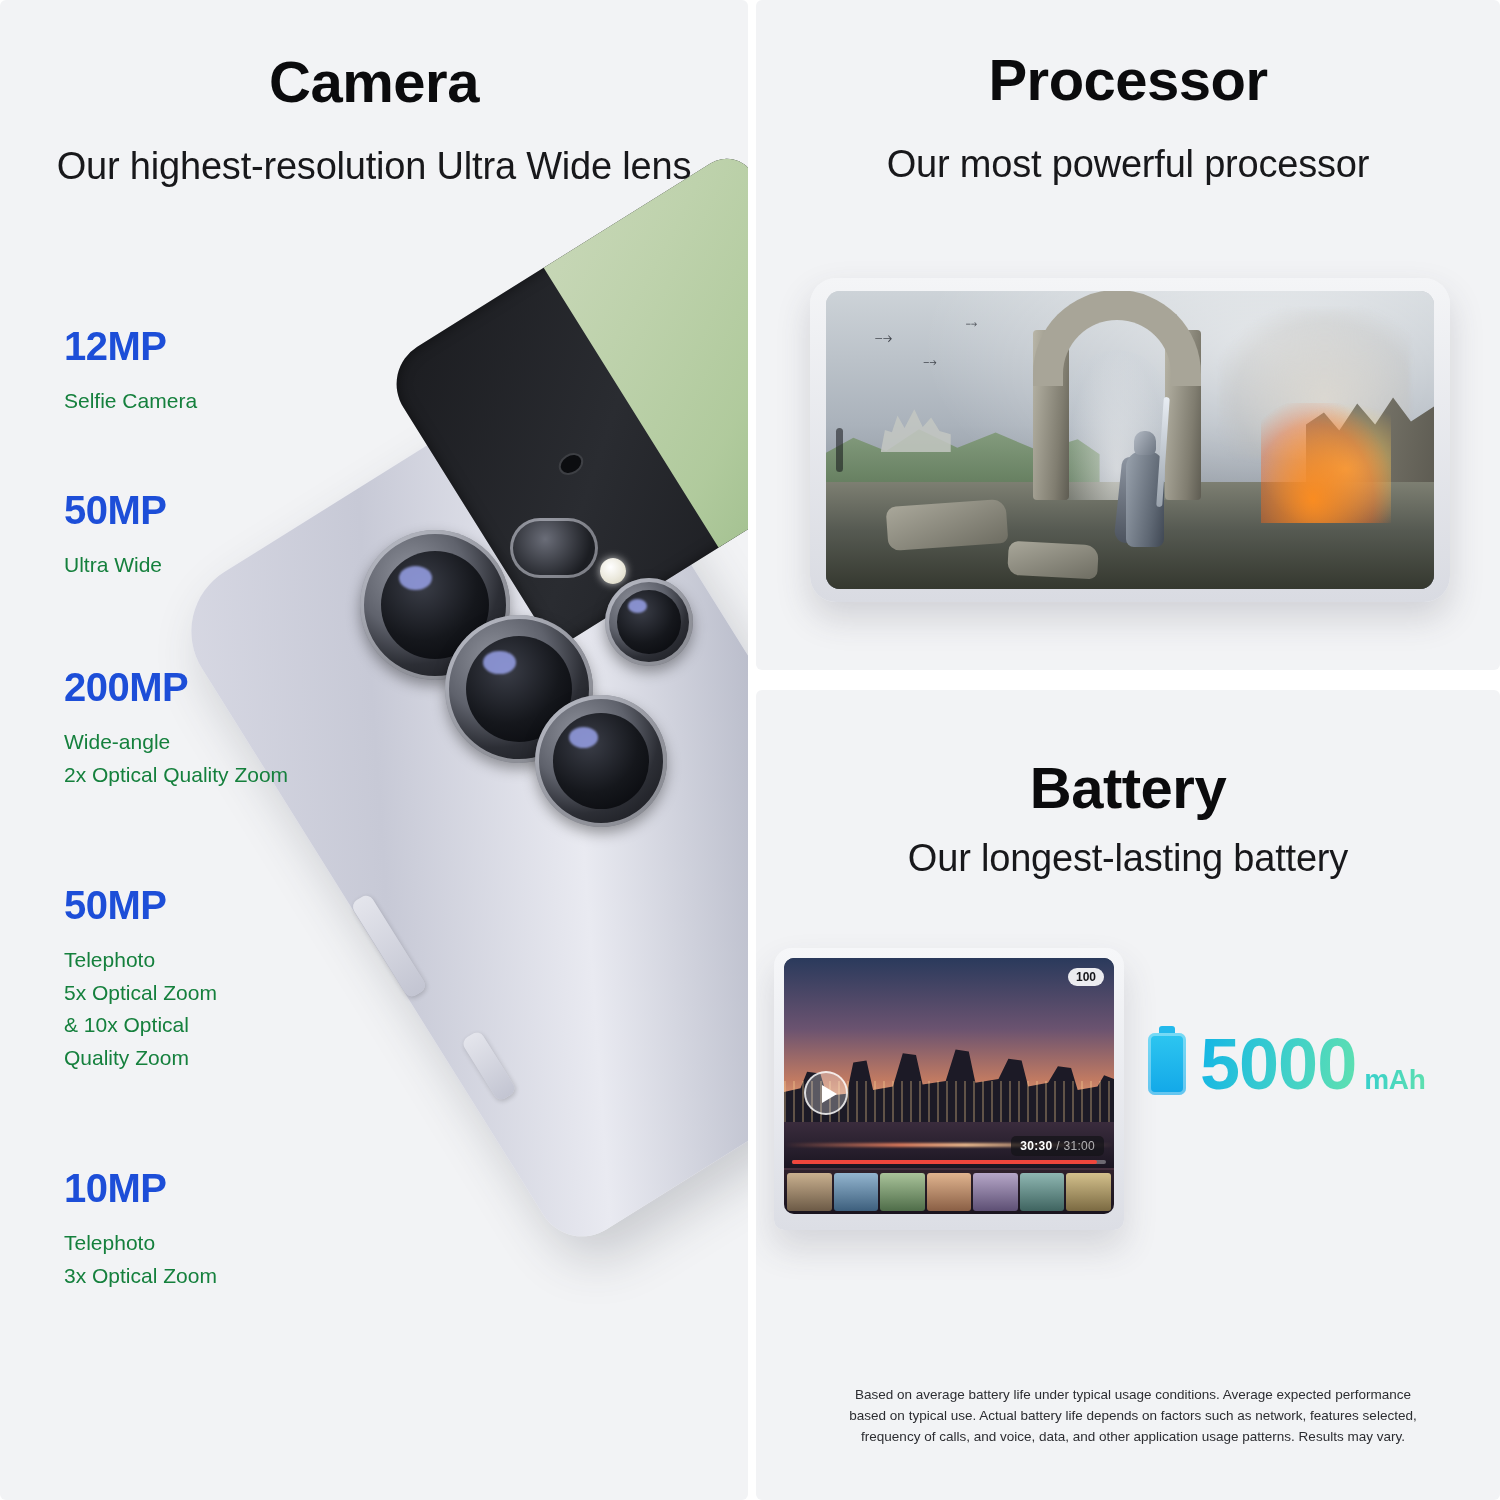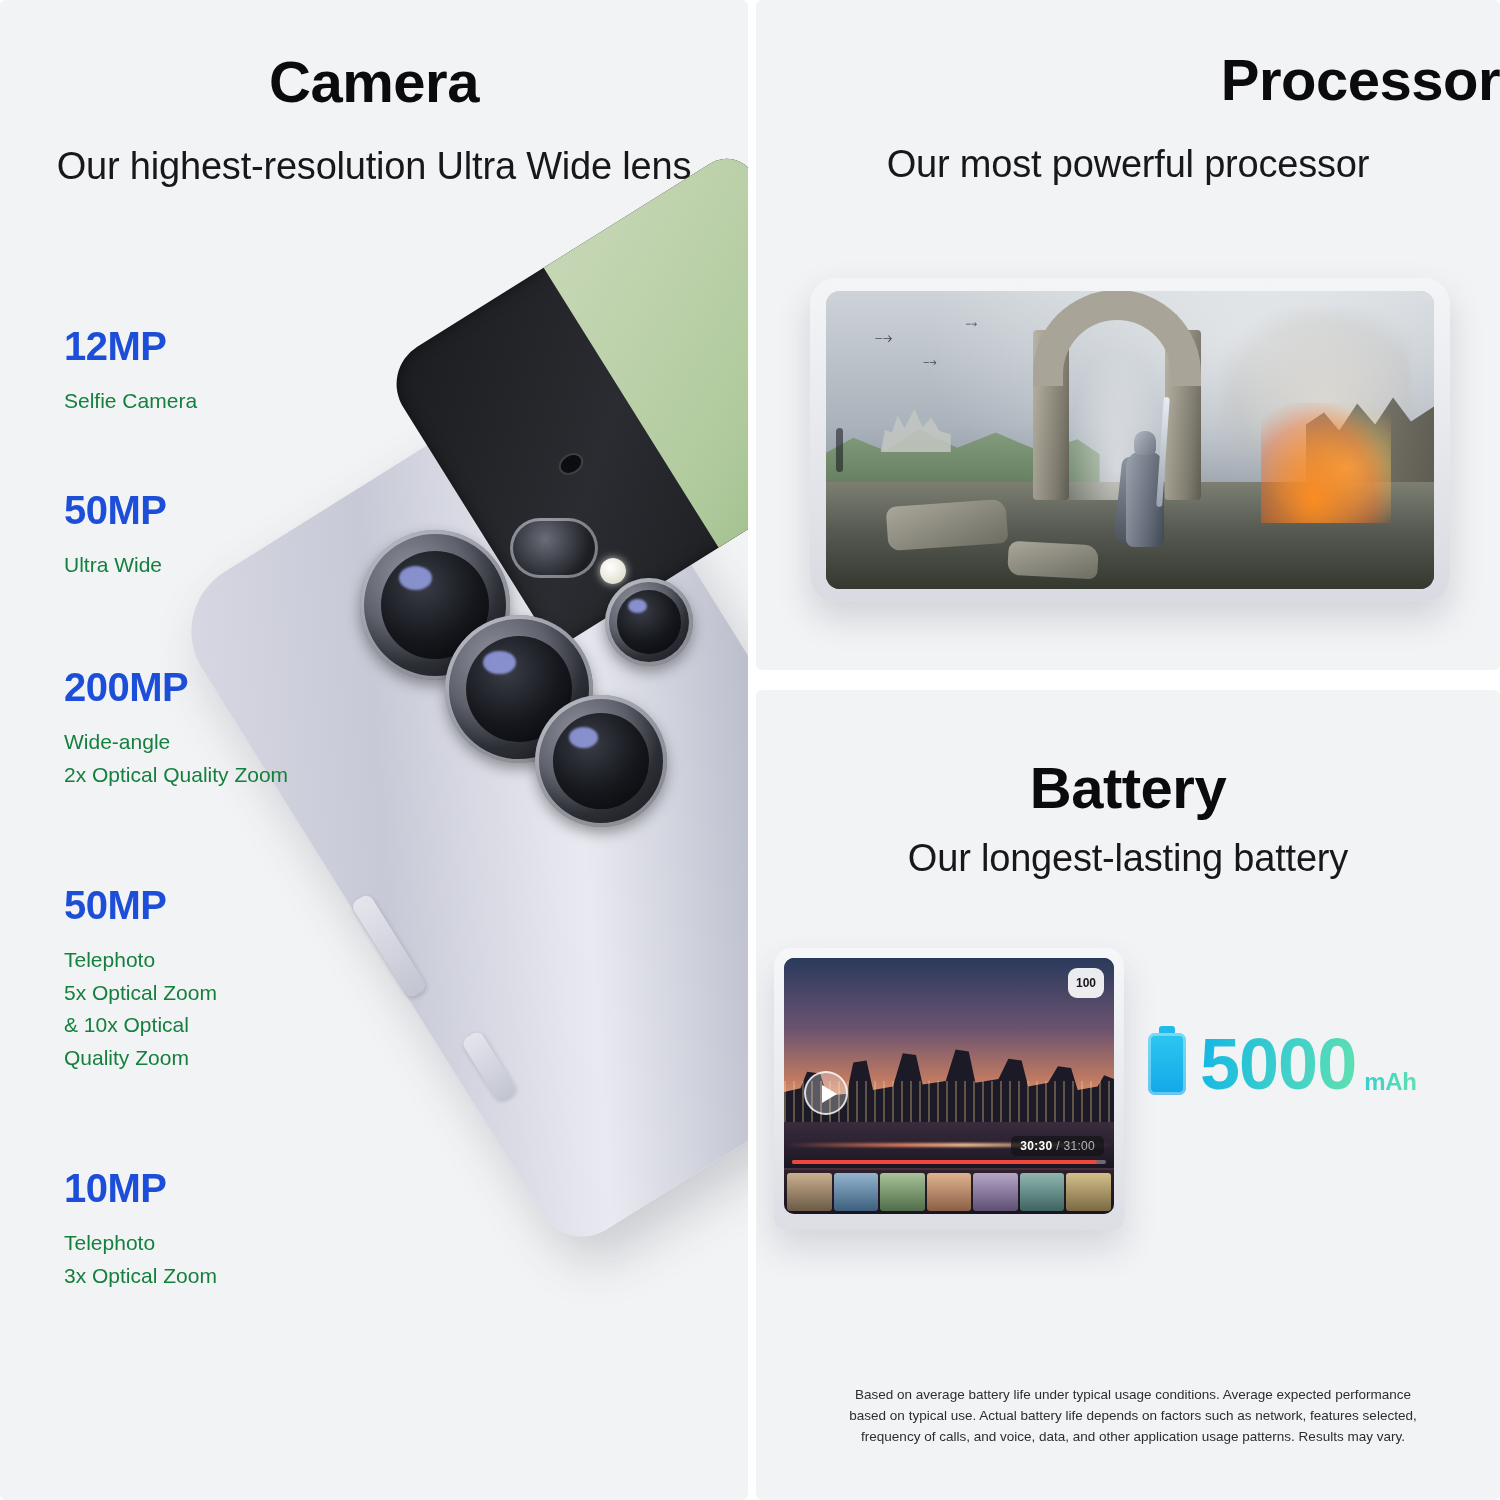--- a/index.html
+++ b/index.html
@@ -39,21 +39,21 @@
     font-weight: 400;
     color: #18181b;
     text-align: center;
     line-height: 1.33;
     letter-spacing: -0.2px;
   }
 
   #panel-camera .h1 { margin-top: 48px; }
   #panel-camera .h2 { margin-top: 26px; text-align: center; }
 
-  #panel-processor .h1 { margin-top: 46px; text-align: right; }
+  #panel-processor .h1 { margin-top: 46px; }
   #panel-processor .h2 { margin-top: 26px; }
 
   
   .spec-list {
     position: absolute;
     left: 64px;
     top: 324px;
     width: 360px;
     z-index: 5;
   }
@@ -390,21 +390,21 @@
     position: absolute;
     left: 16px; top: 12px;
     border-left: 15px solid #ffffff;
     border-top: 9px solid transparent;
     border-bottom: 9px solid transparent;
   }
   .batt-chip {
     position: absolute;
     right: 10px; top: 10px;
     min-width: 34px;
-    padding: 8px 8px;
+    padding: 2px 8px;
     background: rgba(255,255,255,0.9);
     border-radius: 9px;
     font-size: 12px;
     font-weight: 700;
     color: #15161a;
   }
   .time-chip {
     position: absolute;
     right: 10px; bottom: 58px;
     padding: 3px 9px;
@@ -477,21 +477,21 @@
     font-size: 72px;
     font-weight: 700;
     letter-spacing: -1px;
     background: linear-gradient(100deg,#13b5e6 0%, #3fd0c9 55%, #5fe0b0 100%);
     -webkit-background-clip: text;
     background-clip: text;
     color: transparent;
     line-height: 1;
   }
   .mah-unit {
-    font-size: 24px;
+    font-size: 28px;
     font-weight: 700;
     letter-spacing: -0.3px;
     background: linear-gradient(100deg,#36cfcd,#5fe0ae);
     -webkit-background-clip: text;
     background-clip: text;
     color: transparent;
     line-height: 1;
     align-self: flex-end;
     margin-left: -6px;
     margin-bottom: 6px;

